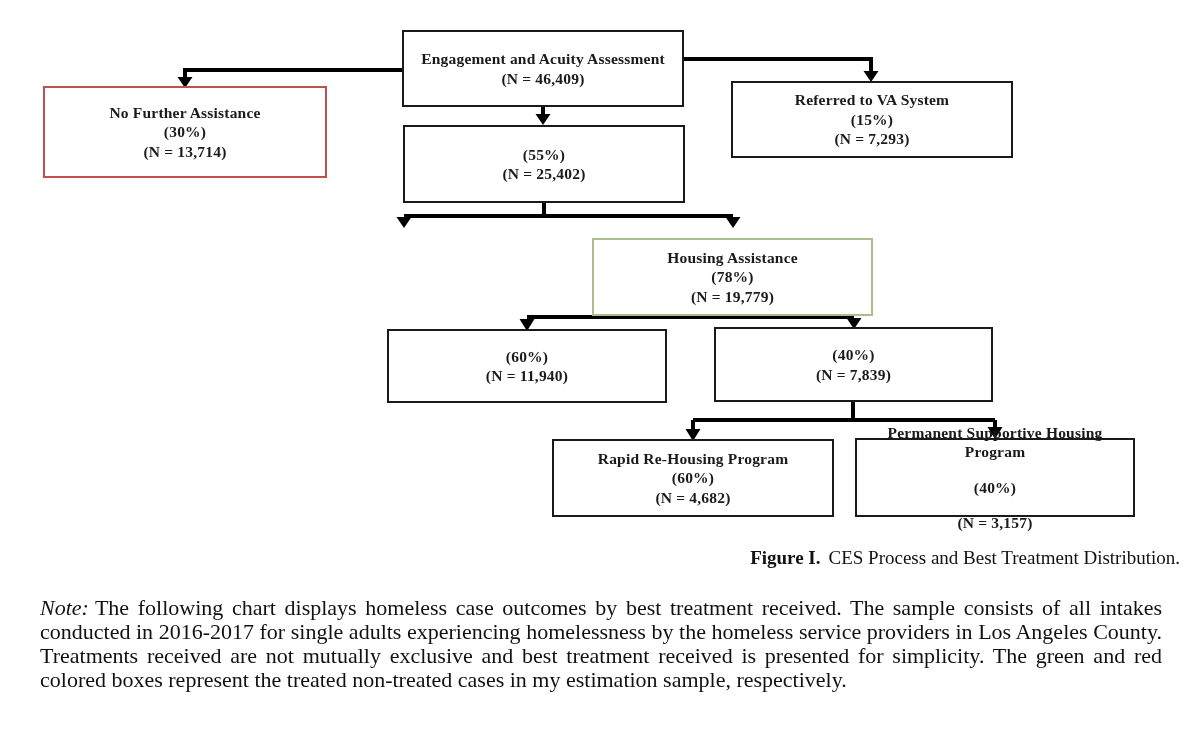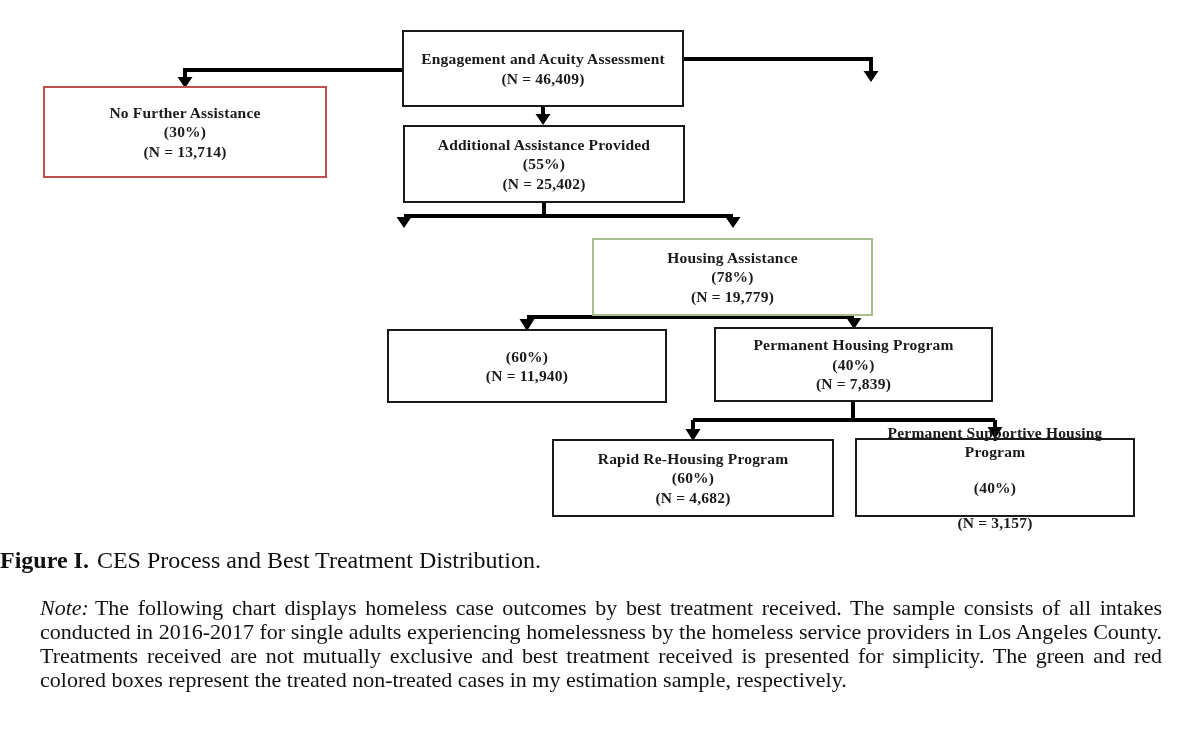--- a/index.html
+++ b/index.html
@@ -43,22 +43,22 @@
     letter-spacing: 0.2px;
   }
   .node.red-border { border-color: #C0504D; }
   .node.green-border { border-color: #A9BE8C; }
 
   .caption {
     position: absolute;
     left: 0;
     top: 547px;
     width: 1180px;
-    text-align: left;
-    font-size: 24px;
+    text-align: right;
+    font-size: 19px;
     color: #111111;
     z-index: 2;
   }
   .caption .fig-label {
     font-weight: bold;
     margin-right: 8px;
   }
   .note {
     position: absolute;
     left: 40px;
@@ -117,41 +117,44 @@
     <div class="line">Engagement and Acuity Assessment</div>
     <div class="line">(N = 46,409)</div>
   </div>
 
   <div class="node red-border" style="left:43px;top:86px;width:284px;height:92px;">
     <div class="line">No Further Assistance</div>
     <div class="line">(30%)</div>
     <div class="line">(N = 13,714)</div>
   </div>
 
+  <div class="node" style="left:731px;top:81px;width:282px;height:77px;">
+    <div class="line">Referred to VA System</div>
+    <div class="line">(15%)</div>
+    <div class="line">(N = 7,293)</div>
+  </div>
 
   <div class="node" style="left:403px;top:125px;width:282px;height:78px;">
-    <div class="line">Additional Assistance Provided</div>
     <div class="line">(55%)</div>
     <div class="line">(N = 25,402)</div>
   </div>
 
 
   <div class="node green-border" style="left:592px;top:238px;width:281px;height:78px;">
     <div class="line">Housing Assistance</div>
     <div class="line">(78%)</div>
     <div class="line">(N = 19,779)</div>
   </div>
 
   <div class="node" style="left:387px;top:329px;width:280px;height:74px;">
     <div class="line">(60%)</div>
     <div class="line">(N = 11,940)</div>
   </div>
 
   <div class="node" style="left:714px;top:327px;width:279px;height:75px;">
-    <div class="line">Permanent Housing Program</div>
     <div class="line">(40%)</div>
     <div class="line">(N = 7,839)</div>
   </div>
 
   <div class="node" style="left:552px;top:439px;width:282px;height:78px;">
     <div class="line">Rapid Re-Housing Program</div>
     <div class="line">(60%)</div>
     <div class="line">(N = 4,682)</div>
   </div>
 

